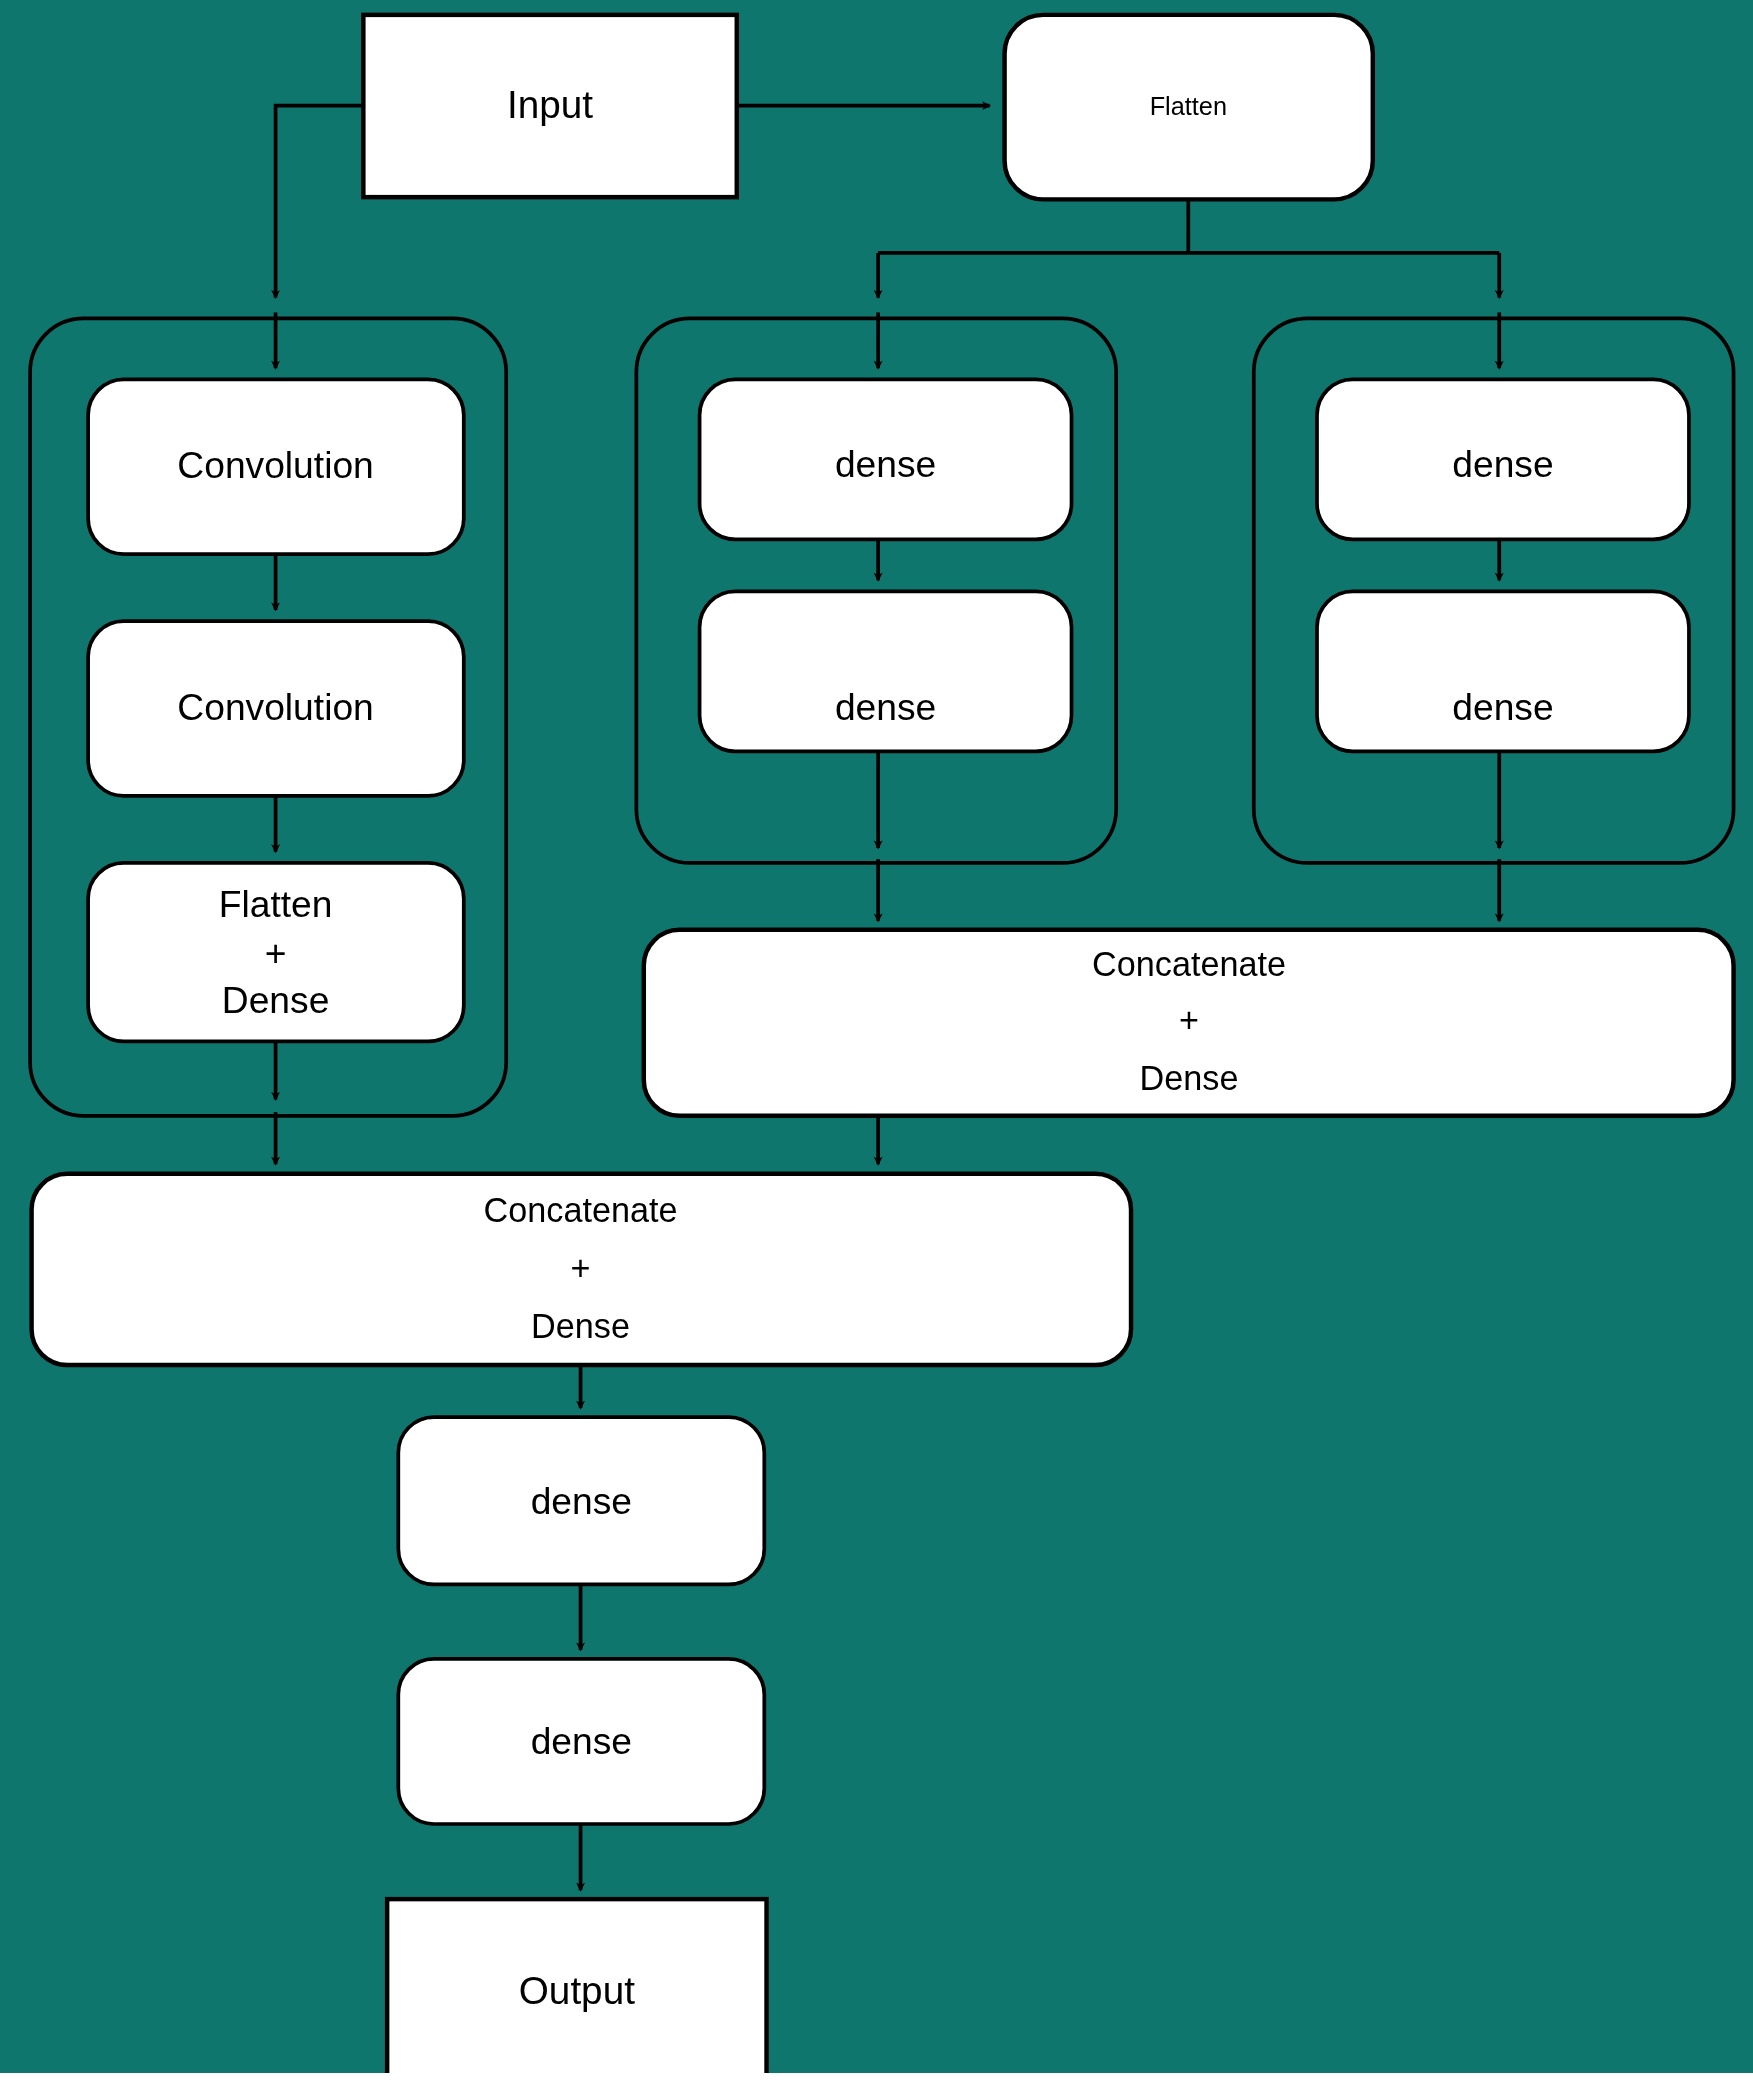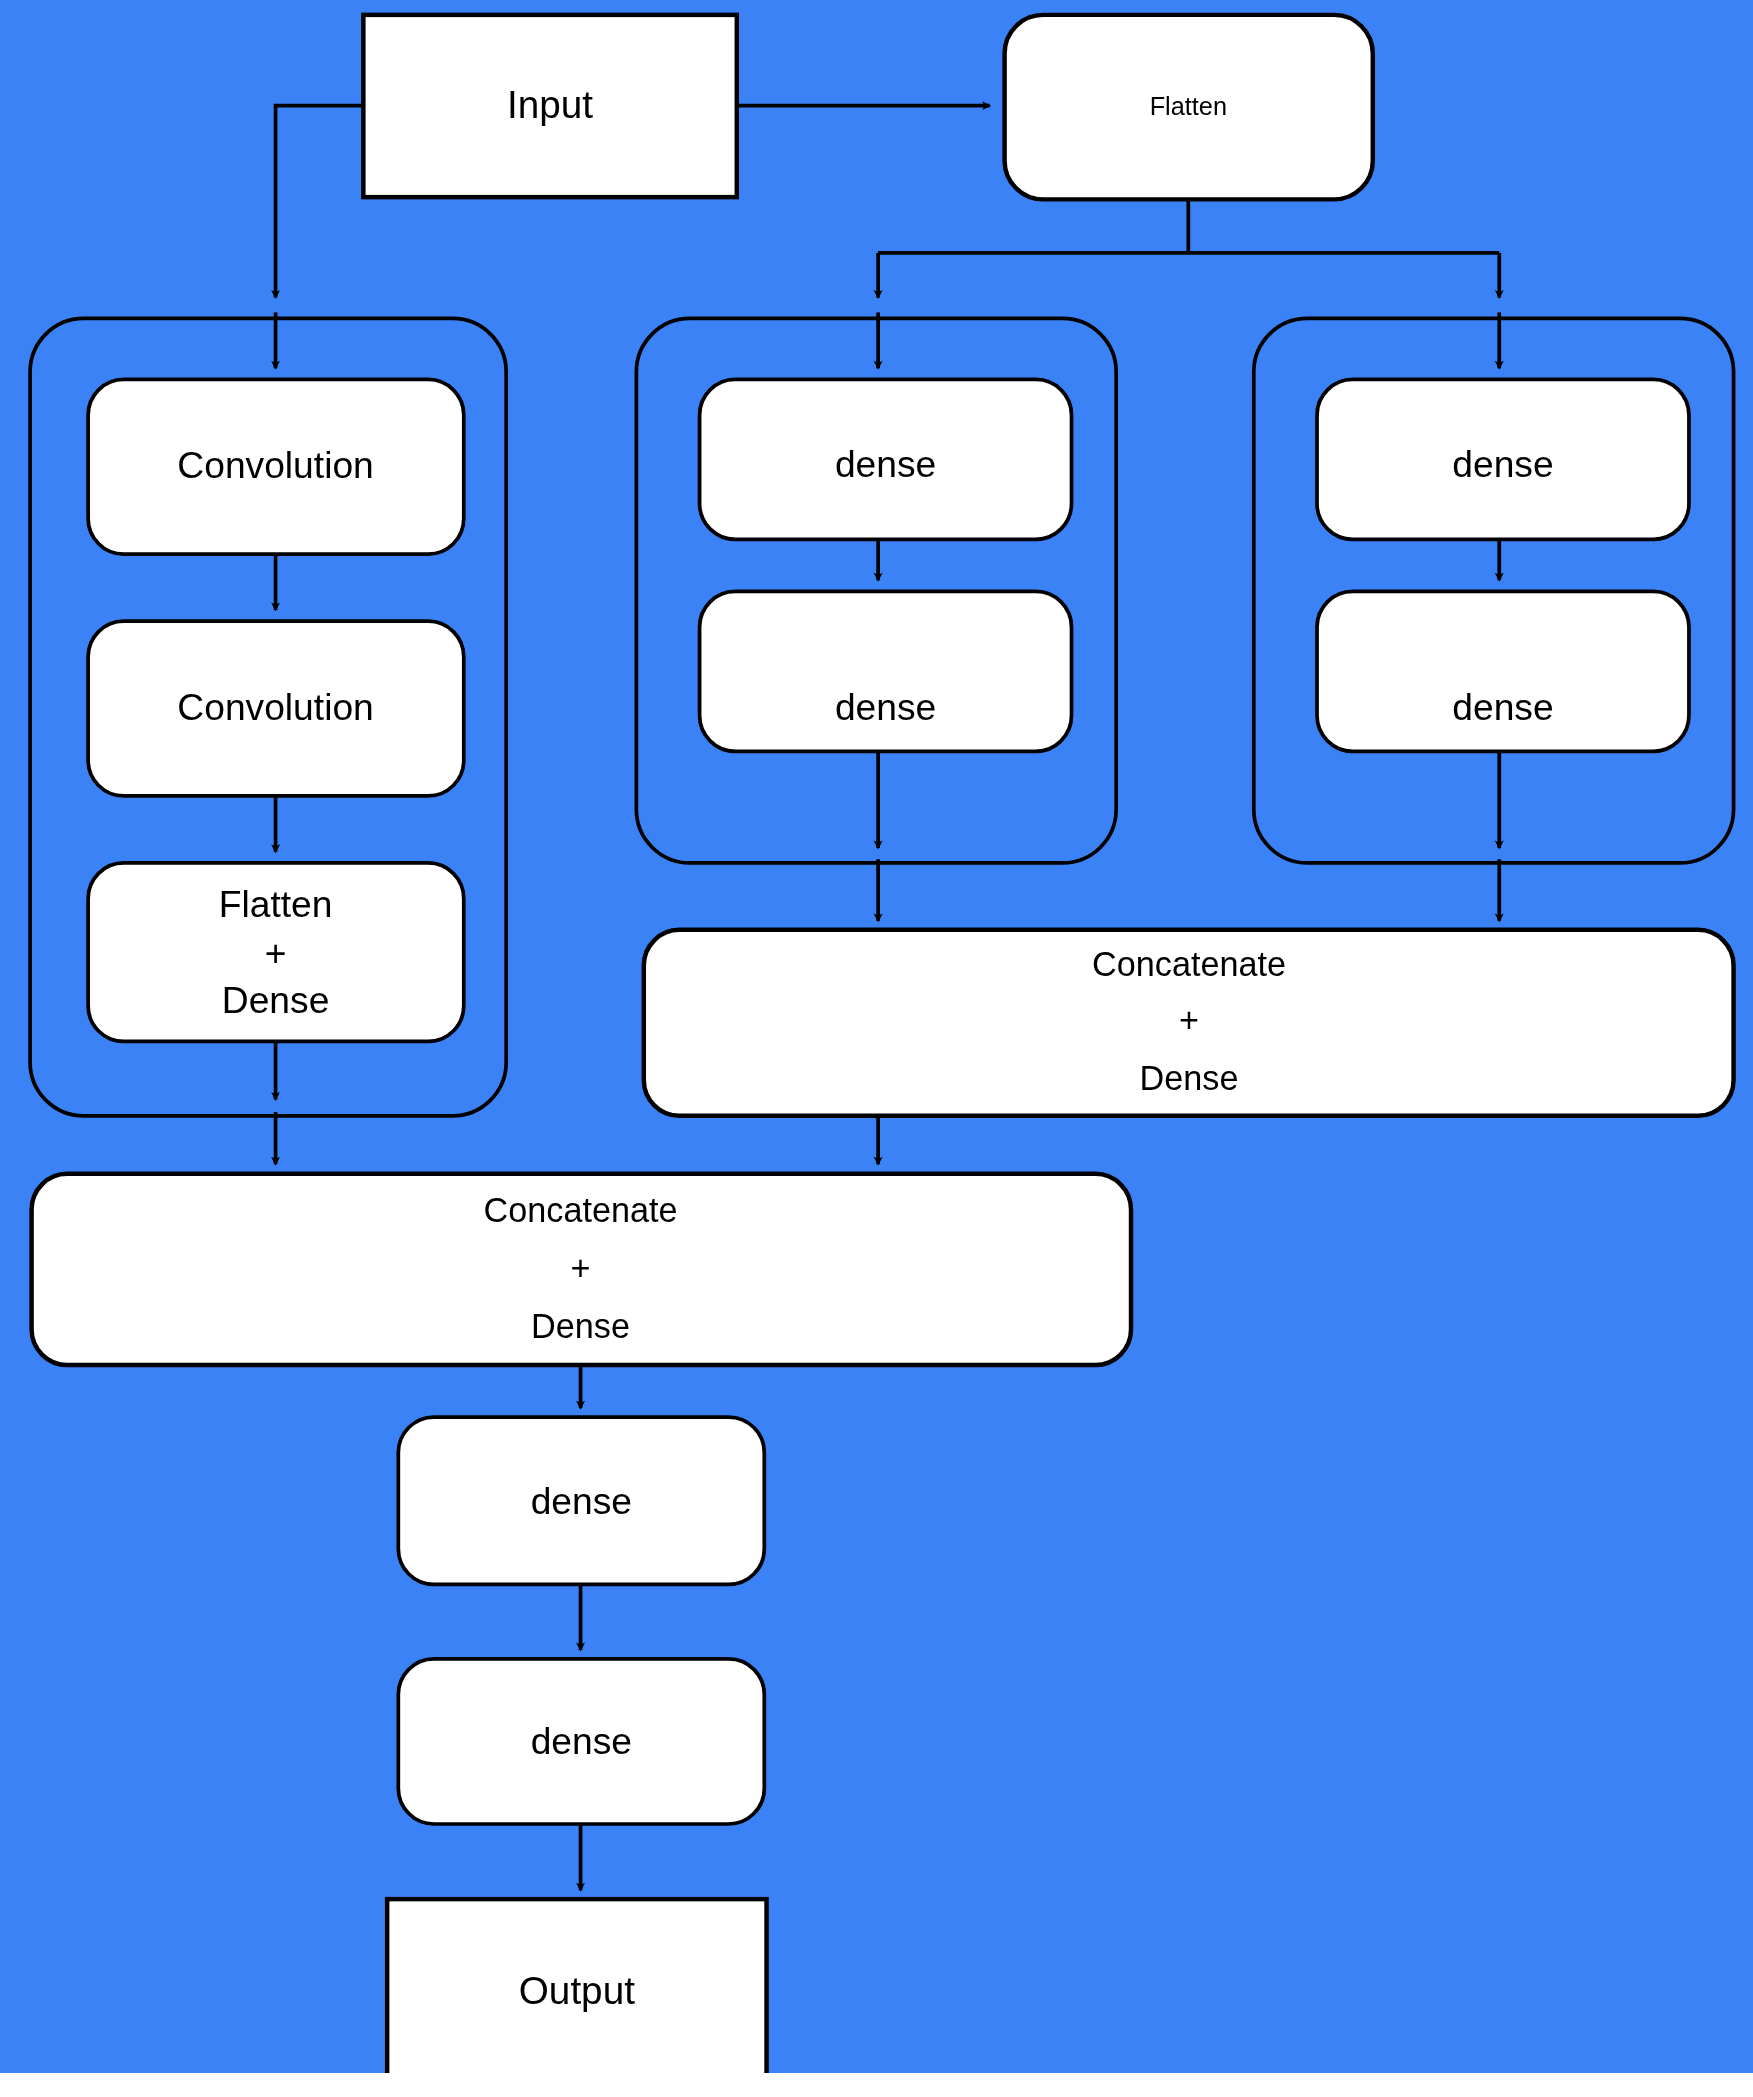--- a/index.html
+++ b/index.html
@@ -1,17 +1,17 @@
 <!DOCTYPE html>
 <html style="font-size:12px"><head>
 <meta charset="utf-8">
 <style>
   html,body{margin:0;padding:0;background:#ffffff;}
   body{font-family:"Liberation Sans", sans-serif;}
-  #stage{position:relative;width:1754px;height:2073px;background:#3b82f6;overflow:hidden;text-align:center;}
+  #stage{position:relative;width:1754px;height:2073px;background:#0f766e;overflow:hidden;text-align:center;}
   svg{display:block;}
   .node-label{font-family:"Liberation Sans", sans-serif;fill:#000000;text-anchor:middle;dominant-baseline:middle;}
   .lbl-xl{font-size:52px;}
   .lbl-lg{font-size:50px;}
   .lbl-md{font-size:46px;}
   .lbl-sm{font-size:34px;}
 </style>
 </head>
 <body>
 

